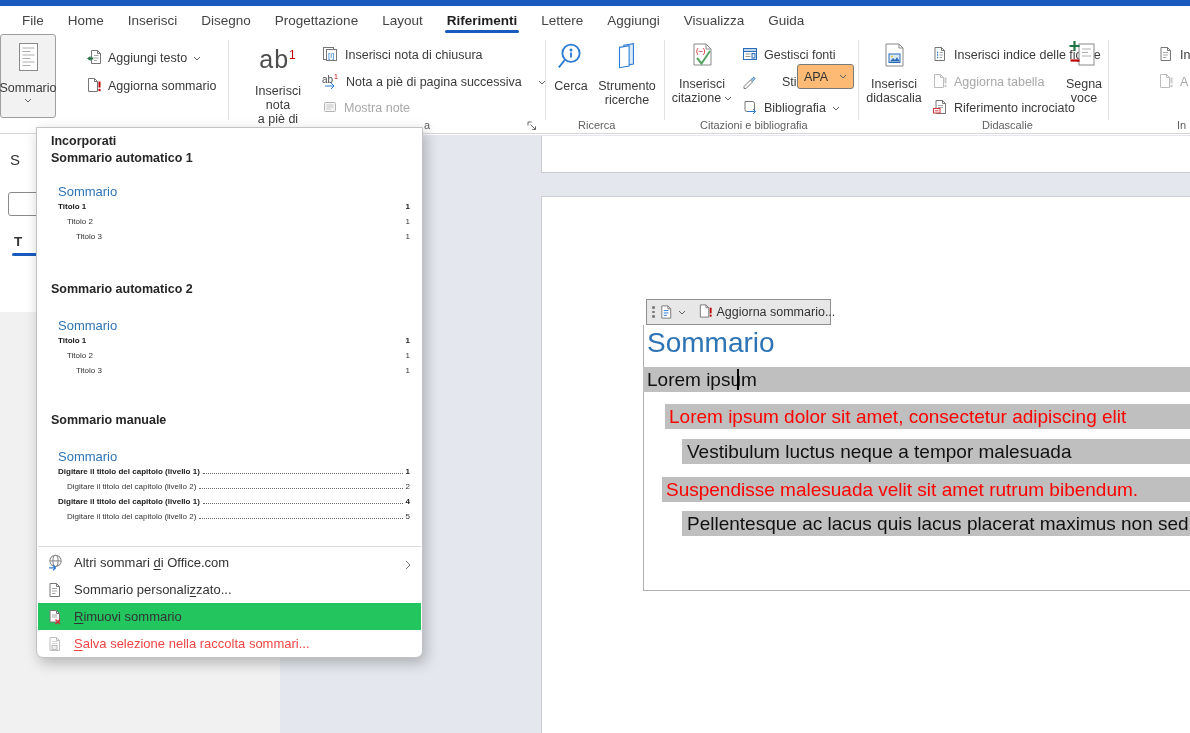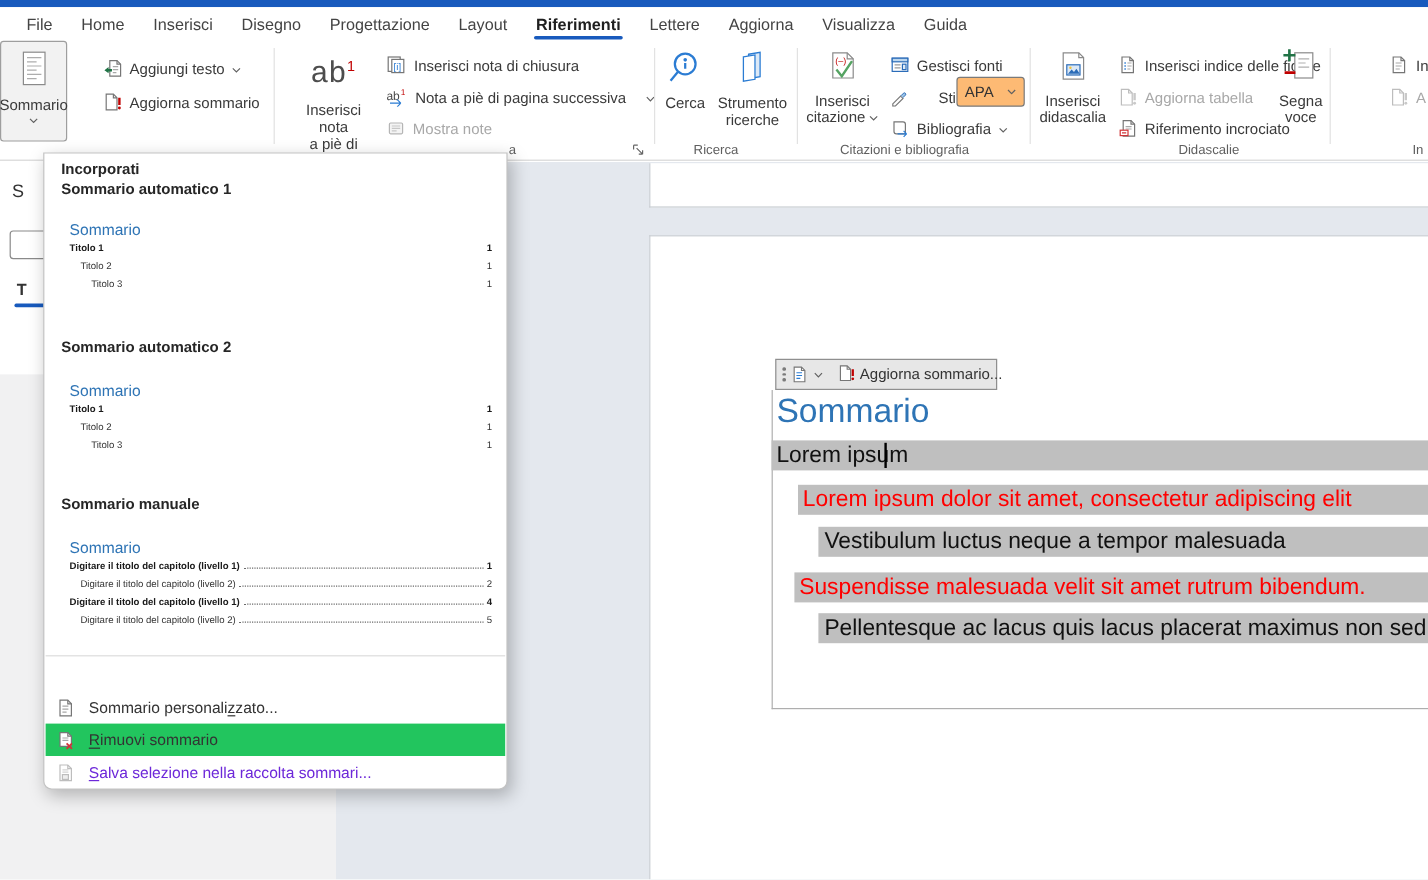--- a/index.html
+++ b/index.html
@@ -66,41 +66,41 @@
   .prow { display:flex; align-items:baseline; font-size:8px; color:#333; height:15px; }
   .prow.b { font-weight:bold; color:#1a1a1a; }
   .prow.l2 { padding-left:9px; }
   .prow.l3 { padding-left:18px; }
   .pnum { margin-left:auto; }
   .lead { flex:1; border-bottom:1.4px dotted #6a6a6a; margin:0 3px 2px 3px; }
   #tm-sep { position:absolute; left:1px; right:1px; top:418px; height:1px; background:#dcdcdc; }
   .mi { position:absolute; left:1px; right:1px; height:27px; display:flex; align-items:center; padding-left:9px; font-size:13px; color:#333; cursor:default; }
   .mi .ic { width:27px; flex:0 0 27px; display:flex; align-items:center; }
   .mi.hl { background:#22c55e; }
-  .mi.dis { color:#6d28d9; }
+  .mi.dis { color:#ef4444; }
   .mi u { text-underline-offset:2px; }
   .mi-arrow { position:absolute; right:10px; top:9px; }
 </style>
 </head>
 <body>
 
 <div id="app">
 
   <div id="accent" class="abs"></div>
 
   <div id="menubar" class="abs">
     <div class="mtab">File</div>
     <div class="mtab">Home</div>
     <div class="mtab">Inserisci</div>
     <div class="mtab">Disegno</div>
     <div class="mtab">Progettazione</div>
     <div class="mtab">Layout</div>
     <div class="mtab active">Riferimenti</div>
     <div class="mtab">Lettere</div>
-    <div class="mtab">Aggiorna</div>
+    <div class="mtab">Aggiungi</div>
     <div class="mtab">Visualizza</div>
     <div class="mtab">Guida</div>
   </div>
 
   <div id="ribbon" class="abs">
 
     <div id="btn-sommario">
       <span>
         <svg width="26" height="32" viewBox="0 0 26 32">
             <rect x="4.5" y="1.5" width="18" height="27" fill="#fff" stroke="#8a8a8a"></rect>
@@ -453,20 +453,34 @@
               <span>Digitare il titolo del capitolo (livello 2)</span>
               <span class="lead"></span>
               <span>5</span>
             </div>
         </div>
       </div>
     </div>
 
     <div id="tm-sep"></div>
 
+    <div class="mi" style="top:421px;">
+      <span class="ic">
+          <svg width="17" height="17" viewBox="0 0 16 16">
+            <circle cx="8" cy="6.5" r="5.3" fill="#fff" stroke="#8a8a8a"></circle>
+            <ellipse cx="8" cy="6.5" rx="2.4" ry="5.3" fill="none" stroke="#8a8a8a"></ellipse>
+            <path d="M2.7 6.5h10.6" stroke="#8a8a8a" fill="none"></path>
+            <path d="M2 13h6.2m0 0L5.7 10.6M8.2 13l-2.5 2.4" stroke="#2b7cd3" stroke-width="1.2" fill="none"></path>
+          </svg>
+        </span>
+      <span><span>Altri sommari </span><u>d</u><span>i Office.com</span></span>
+      <span class="mi-arrow"><svg width="6" height="10" viewBox="0 0 6 10">
+            <path d="M1 1l4 4-4 4" fill="none" stroke="#767676"></path>
+          </svg></span>
+    </div>
     <div class="mi" style="top:448px;">
       <span class="ic">
           <svg width="16" height="16" viewBox="0 0 16 16">
             <path d="M3 1.5h6.5l3 3v10H3z" fill="#fff" stroke="#767676"></path>
             <path d="M9.5 1.5v3h3" fill="none" stroke="#767676"></path>
             <path d="M5 6.5h5M5 9h5M5 11.5h3.5" stroke="#a8a8a8" fill="none"></path>
           </svg>
         </span>
       <span><span>Sommario personali</span><u>z</u><span>zato...</span></span>
     </div>

